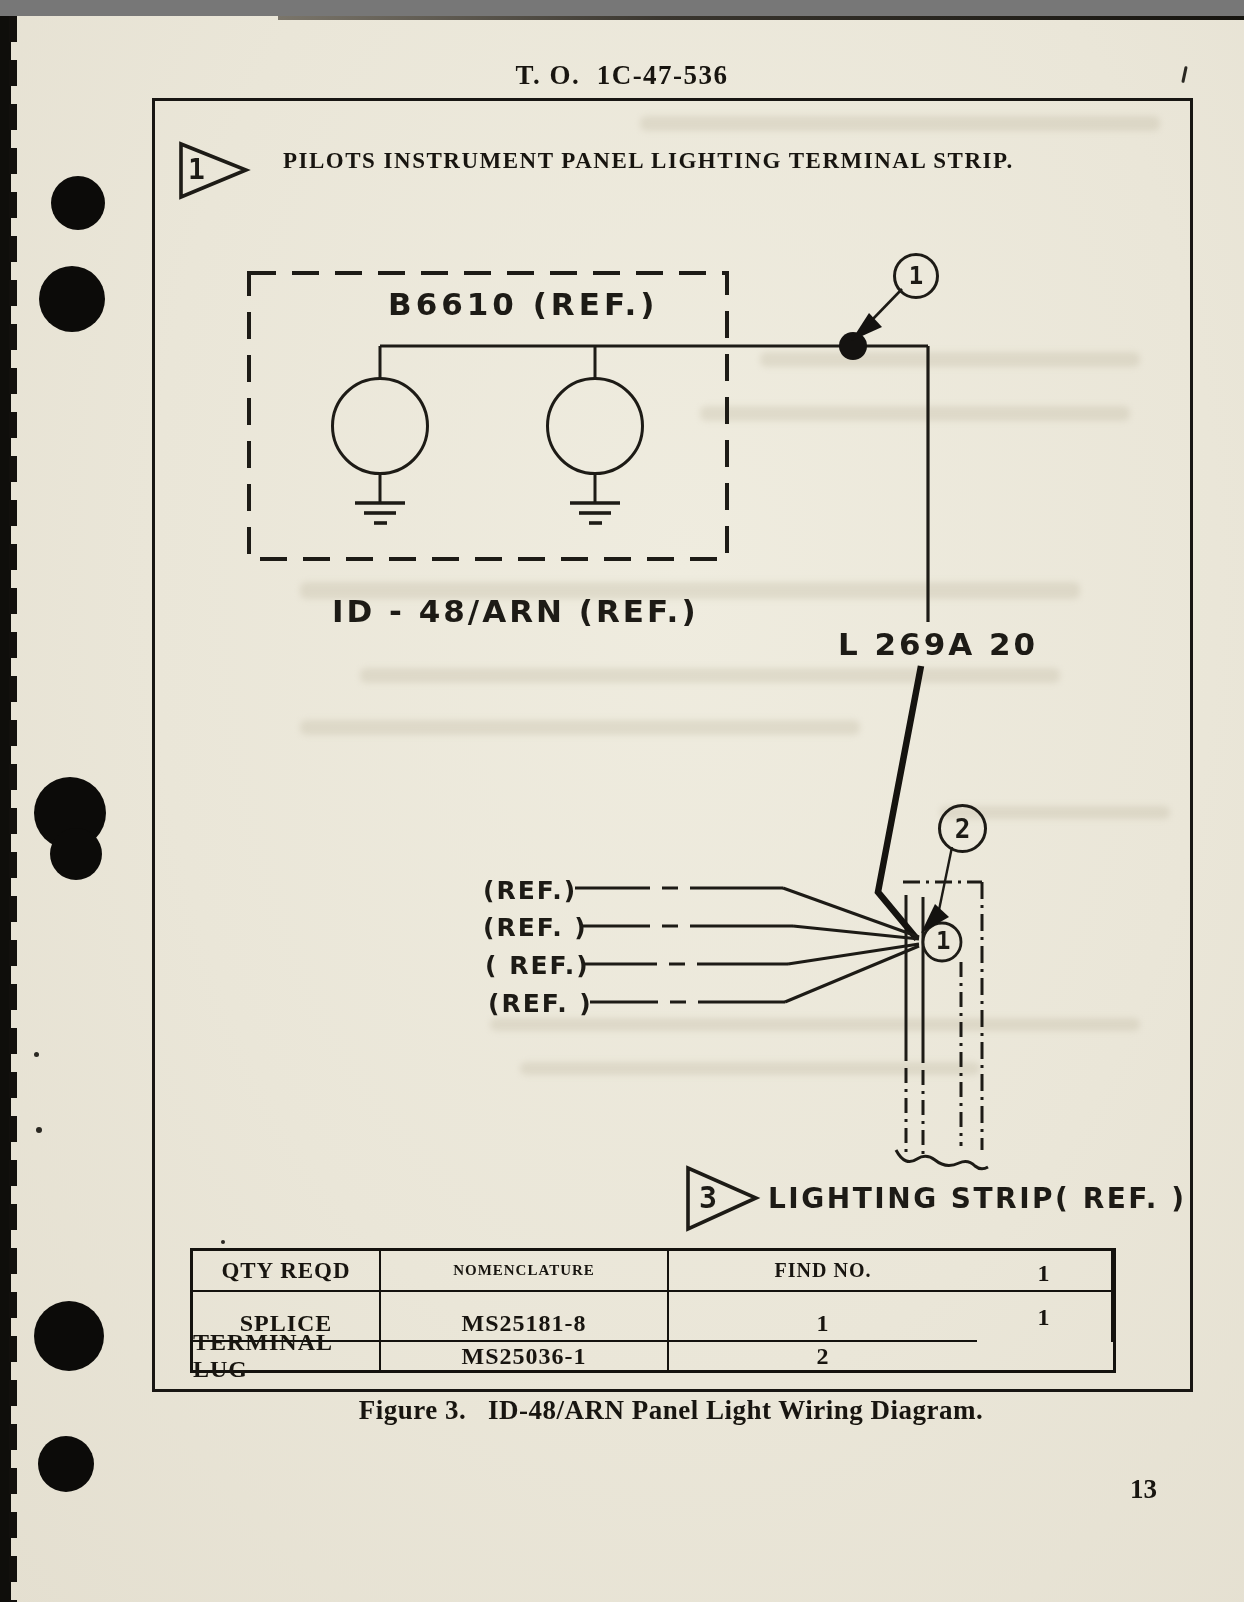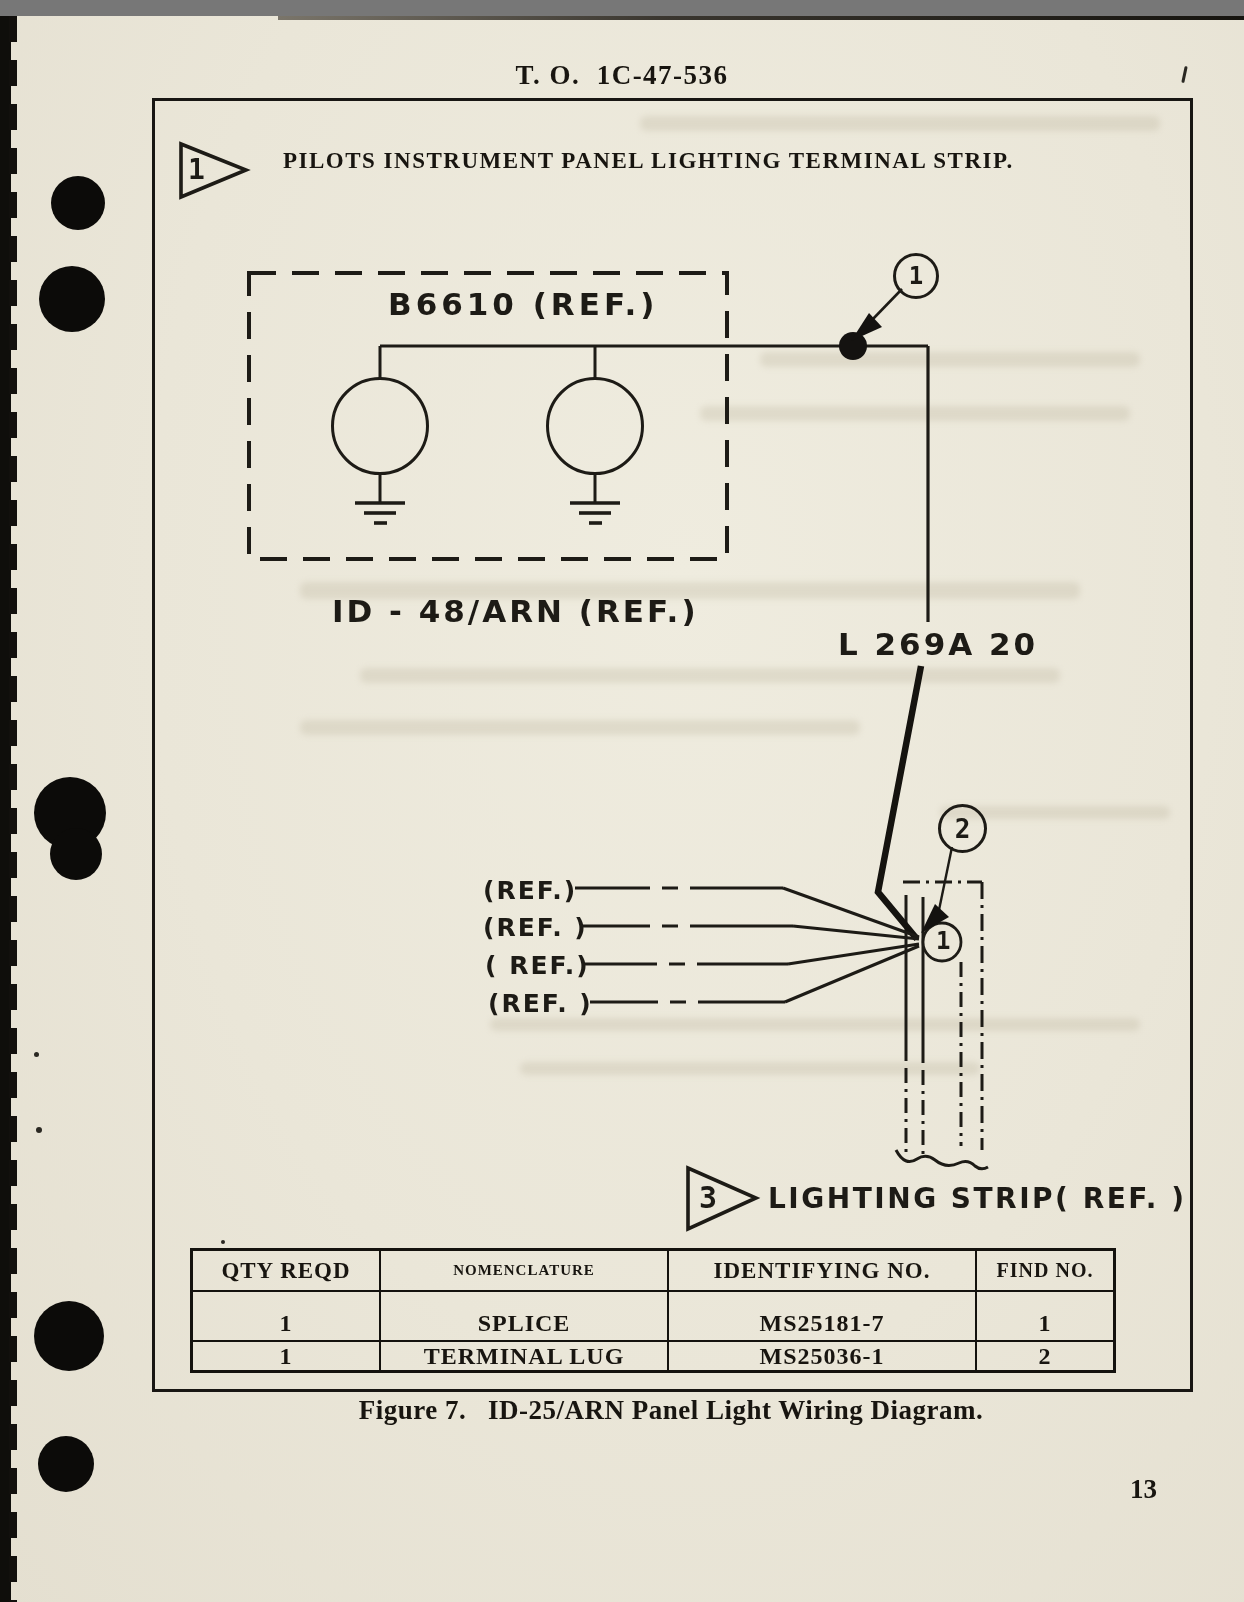--- a/index.html
+++ b/index.html
@@ -172,31 +172,30 @@
     <span>1</span>
   </div>
   <div class="co" style="left:938px;top:788px;width:43px;height:43px;font-size:26px;">
     <span>2</span>
   </div>
   <div class="flag-digit" style="left:936px;top:911px;font-size:24px;">1</div>
 
   <div class="abs ptable">
     <div class="cell c-r b-b" style="font-size:23px;">QTY REQD</div>
     <div class="cell c-r b-b" style="font-size:15px;">NOMENCLATURE</div>
-    <div class="cell c-r b-b" style="font-size:23px;">IDENTIFYING NO.</div>
     <div class="cell b-b" style="font-size:20px;">FIND NO.</div>
 
     <div class="cell c-r b-b row1">1</div>
     <div class="cell c-r b-b row1">SPLICE</div>
-    <div class="cell c-r b-b row1">MS25181-7</div>
+    <div class="cell c-r b-b row1">MS25181-8</div>
     <div class="cell b-b row1">1</div>
 
     <div class="cell c-r">1</div>
     <div class="cell c-r">TERMINAL LUG</div>
     <div class="cell c-r">MS25036-1</div>
     <div class="cell">2</div>
   </div>
 
-  <div class="serif-line" style="left:152px;top:1379px;width:1038px;text-align:center;font-size:27px;letter-spacing:0.5px;">Figure 7.   ID-25/ARN Panel Light Wiring Diagram.</div>
+  <div class="serif-line" style="left:152px;top:1379px;width:1038px;text-align:center;font-size:27px;letter-spacing:0.5px;">Figure 3.   ID-48/ARN Panel Light Wiring Diagram.</div>
 
   <div class="serif-line" style="left:1130px;top:1458px;font-size:27px;">13</div>
 
 </div>
 
 </body></html>

